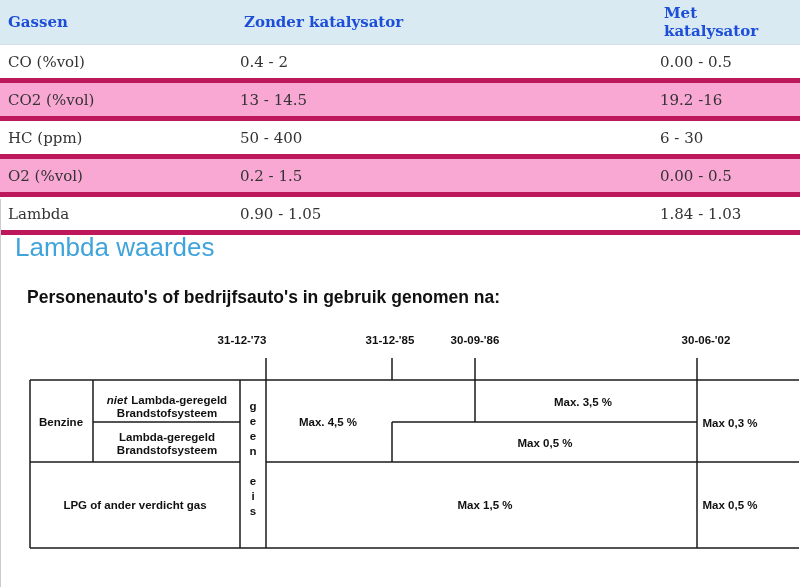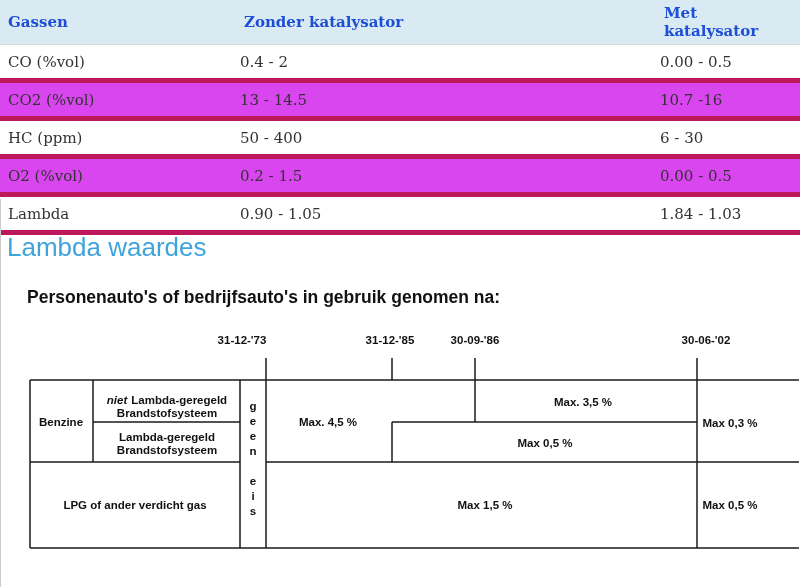--- a/index.html
+++ b/index.html
@@ -9,24 +9,24 @@
 
   
   table.gas{border-collapse:collapse;table-layout:fixed;width:800px;}
   table.gas col.c1{width:240px;} table.gas col.c2{width:420px;} table.gas col.c3{width:140px;}
   table.gas th{background:#d9eaf2;color:#1d4ed8;font-size:15px;font-weight:bold;
                text-align:left;height:30px;padding:4px;vertical-align:middle;
                border-bottom:1px solid #d5dde2;}
   table.gas td{color:#333;font-size:15px;height:33px;padding:0;vertical-align:middle;
                border-bottom:5px solid #be185d;}
   table.gas th.first,table.gas td.first{padding-left:8px;}
-  table.gas tr.alt td{background:#d946ef;}
+  table.gas tr.alt td{background:#f9a8d4;}
 
   
-  .section-heading{position:absolute;left:7px;top:209px;
+  .section-heading{position:absolute;left:15px;top:209px;
         font-family:"Liberation Sans",sans-serif;font-weight:300;
         font-size:26px;line-height:32px;color:#3fa3dc;}
 
   
   svg.diagram{position:absolute;left:0;top:267px;}
   svg.diagram line{stroke:#1a1a1a;stroke-width:1.5;}
   svg.diagram text{fill:#111;font-family:"Liberation Sans",sans-serif;
                    font-size:11.5px;font-weight:bold;}
   svg.diagram text.dtitle{font-size:17.5px;}
   svg.diagram .mid{text-anchor:middle;}
@@ -51,21 +51,21 @@
     </thead>
     <tbody>
       <tr>
         <td class="first">CO (%vol)</td>
         <td>0.4 - 2</td>
         <td>0.00 - 0.5</td>
       </tr>
       <tr class="alt">
         <td class="first">CO2 (%vol)</td>
         <td>13 - 14.5</td>
-        <td>10.7 -16</td>
+        <td>19.2 -16</td>
       </tr>
       <tr>
         <td class="first">HC (ppm)</td>
         <td>50 - 400</td>
         <td>6 - 30</td>
       </tr>
       <tr class="alt">
         <td class="first">O2 (%vol)</td>
         <td>0.2 - 1.5</td>
         <td>0.00 - 0.5</td>

